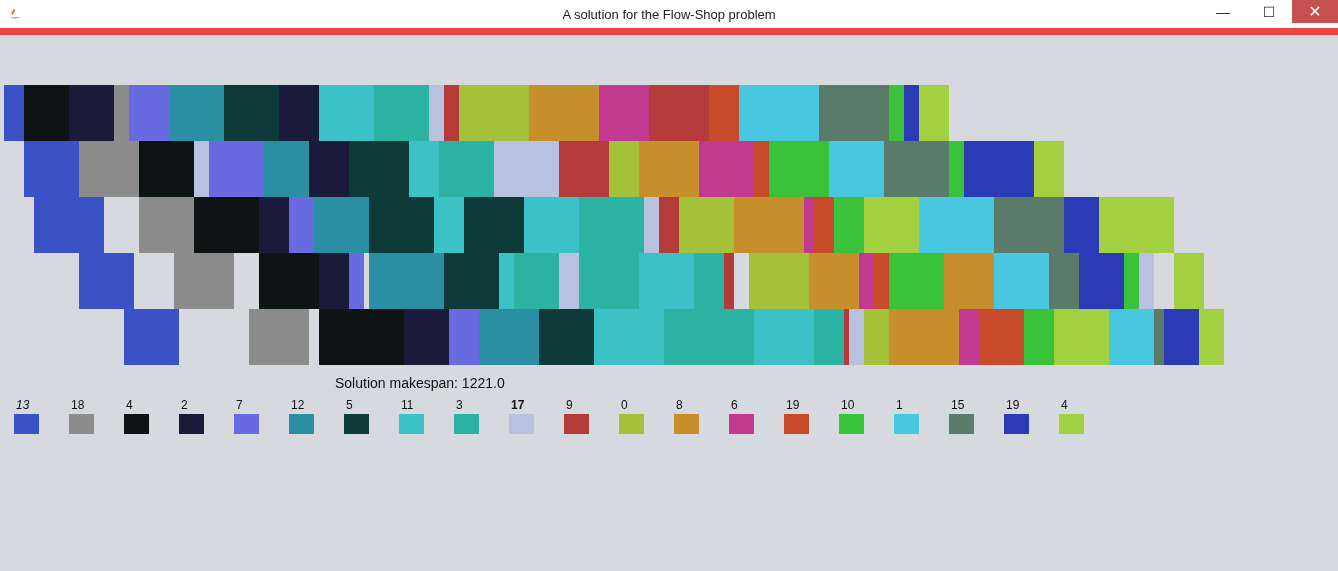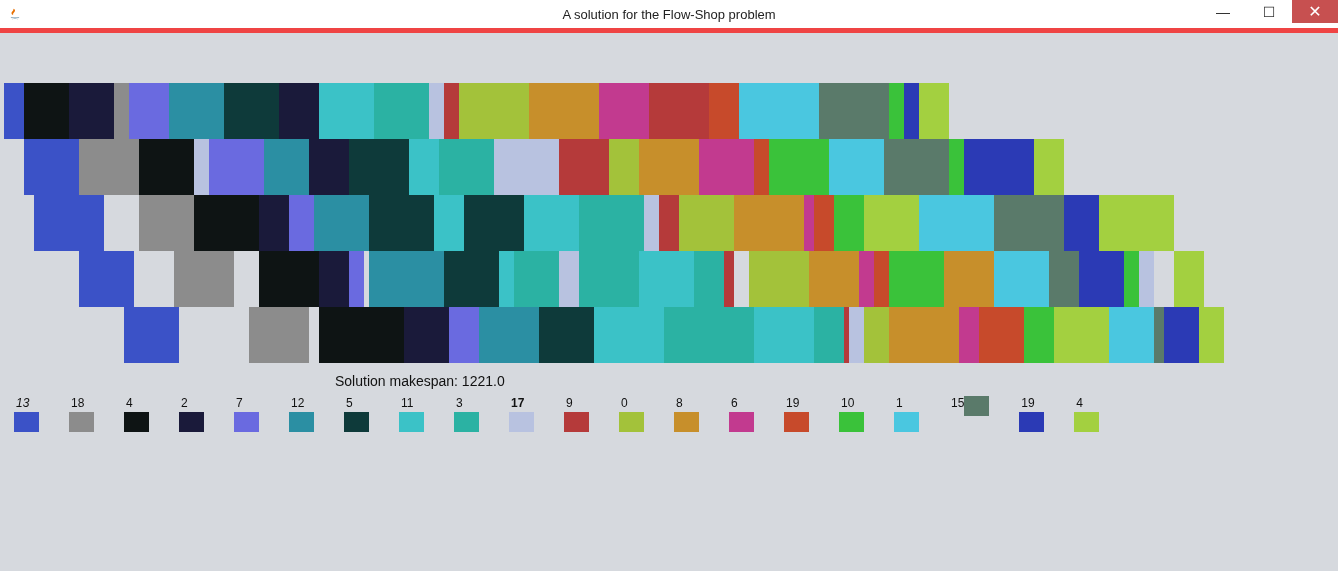--- a/index.html
+++ b/index.html
@@ -1,16 +1,16 @@
 <!DOCTYPE html>
 <html><head>
 <meta charset="utf-8">
 <style>
   html, body { margin:0; padding:0; width:1338px; height:571px; font-family:"Segoe UI",Tahoma,sans-serif; font-size:12px; background:#fff; overflow:hidden; }
-  .titlebar { height:28px; background:#fff; border-bottom:5px solid #ef4444; display:flex; align-items:center; position:relative; }
+  .titlebar { height:28px; background:#fff; border-bottom:7px solid #ef4444; display:flex; align-items:center; position:relative; }
   .titlebar .java-icon { width:14px; height:14px; margin-left:8px; display:inline-block; }
   .titlebar .title { position:absolute; left:50%; transform:translateX(-50%); color:#222; font-size:13px; }
   .win-btns { position:absolute; right:0; top:0; height:23px; display:flex; }
   .win-btn { width:46px; height:23px; display:flex; align-items:center; justify-content:center; font-family:Arial,sans-serif; font-size:14px; }
   .win-min, .win-max { background:#fff; color:#333; }
   .win-close { background:#C75050; color:#fff; font-size:16px; }
   .client { width:1338px; height:543px; background:#D6D9DE; position:relative; }
   .gantt { position:absolute; left:4px; top:50px; width:1220px; }
   .row { height:56px; position:relative; }
   .blk { position:absolute; top:0; height:56px; }
@@ -267,21 +267,21 @@
           <div class="lsw" style="background: rgb(58, 194, 58);"></div>
         </div>
       </div>
       <div class="litem">
         <div style="display: flex; flex-direction: column;">
           <div class="lnum">1</div>
           <div class="lsw" style="background: rgb(74, 199, 224);"></div>
         </div>
       </div>
       <div class="litem">
-        <div style="display: flex; flex-direction: row;">
+        <div style="display: flex; flex-direction: column;">
           <div class="lnum">15</div>
           <div class="lsw" style="background: rgb(90, 122, 106);"></div>
         </div>
       </div>
       <div class="litem">
         <div style="display: flex; flex-direction: column;">
           <div class="lnum">19</div>
           <div class="lsw" style="background: rgb(43, 58, 181);"></div>
         </div>
       </div>

